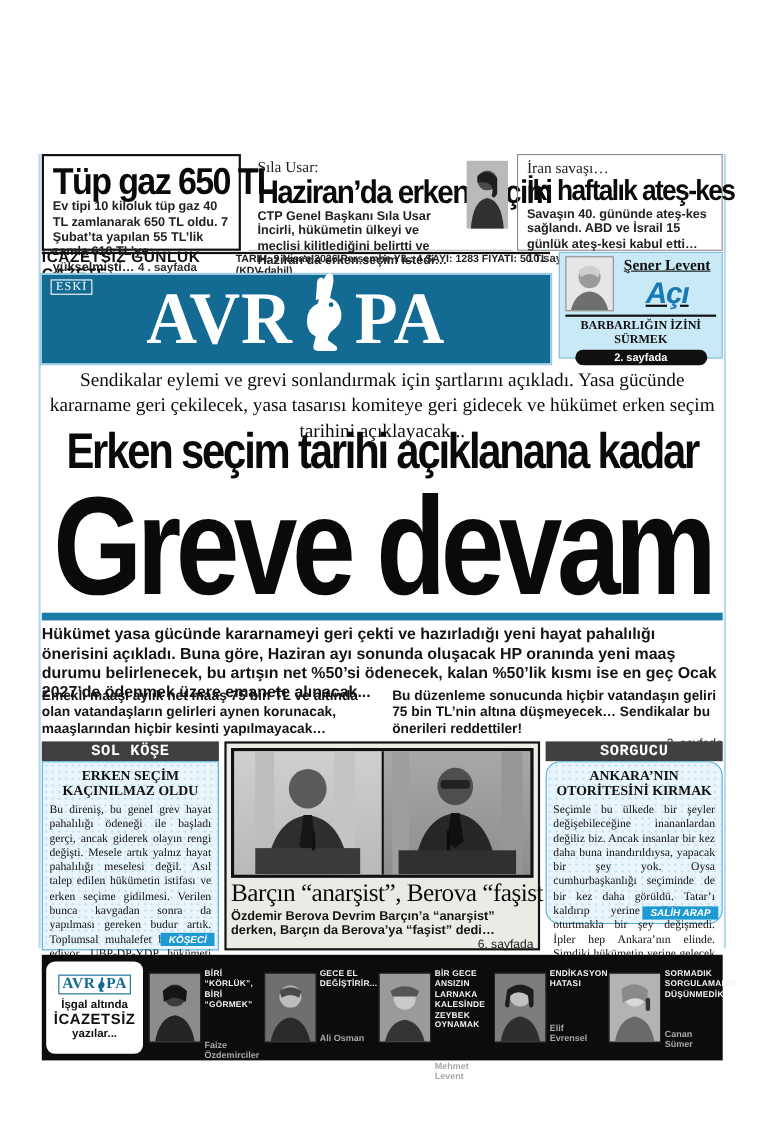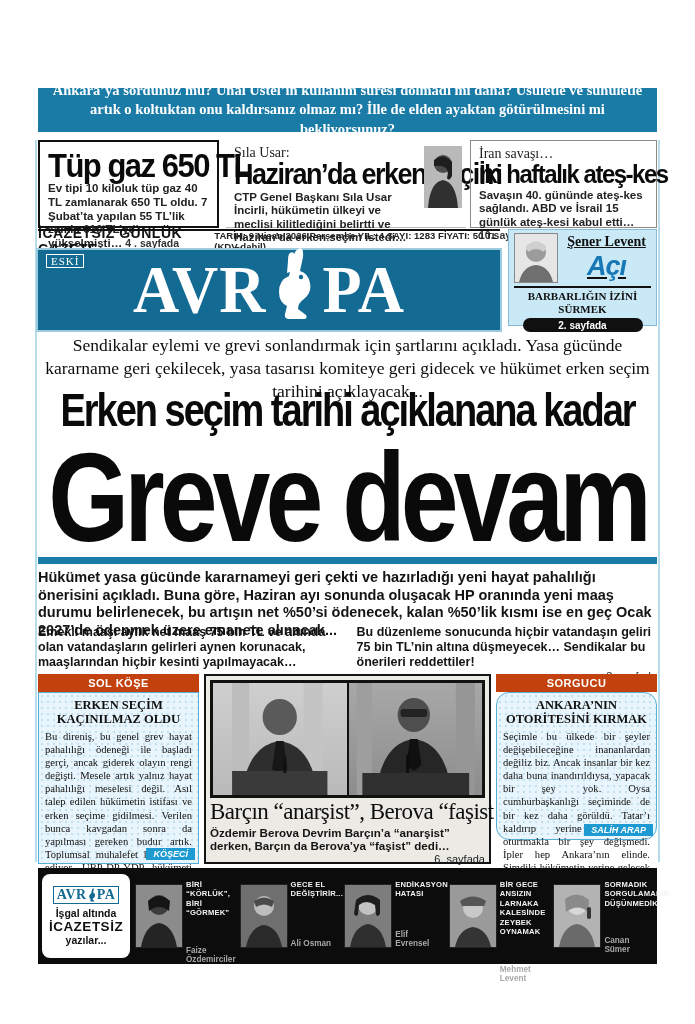--- a/index.html
+++ b/index.html
@@ -71,22 +71,22 @@
     white-space:nowrap;color:#0a0a0a;}
   .blue-bar{left:38px;top:557px;width:619px;height:7px;background:#1b7ba7;}
 
   
   .summary{left:38px;top:569px;width:619px;font-weight:bold;font-size:14.5px;line-height:1.22;color:#141414;}
   .subcols{left:38px;top:625px;width:619px;display:flex;gap:18px;}
   .subcol{flex:1;font-weight:bold;font-size:12.5px;line-height:1.2;color:#141414;}
   .pageref-right{float:right;font-weight:normal;font-size:11px;color:#222;}
 
   
-  .colhead{height:18px;background:#c2410c;color:#fff;font-weight:800;font-size:11px;
-    display:flex;align-items:center;justify-content:center;letter-spacing:.5px;}
+  .colhead{height:18px;background:#404040;color:#fff;font-weight:800;font-size:14px;
+    display:flex;align-items:center;justify-content:center;letter-spacing:.5px;font-family:Liberation Mono, monospace;}
   .colbox{box-sizing:border-box;border:1px solid #55aed8;background:#e9f5fc;
     background-image:radial-gradient(#c3e0ef 1px,transparent 1px);background-size:6px 6px;
     padding:5px 6px 14px 6px;position:relative;}
   .coltitle{font-family:"Liberation Serif",serif;font-weight:bold;font-size:12.5px;
     text-align:center;line-height:1.15;margin-bottom:3px;}
   .colbody{font-family:"Liberation Serif",serif;font-size:10.6px;line-height:1.24;
     text-align:justify;color:#101010;}
   .colbadge{position:absolute;right:3px;bottom:3px;background:#1e9ad2;color:#fff;
     font-weight:bold;font-style:italic;font-size:9px;padding:1px 7px;}
   .leftcol{left:38px;top:674px;width:161px;}
@@ -124,23 +124,20 @@
   .colmn .name{color:#a8a8a8;font-weight:bold;font-size:8.2px;}
 </style>
 </head>
 <body>
 
 <div class="page">
 
   <div class="edge-rule" style="left:35px"></div>
   <div class="edge-rule" style="left:658px"></div>
 
-  <div class="abs top-banner">
-    <span>Ankara’ya sordunuz mu? Ünal Üstel’in kullanım süresi dolmadı mı daha? Usuletle ve suhuletle artık o koltuktan onu kaldırsanız olmaz mı? İlle de elden ayaktan götürülmesini mi bekliyorsunuz?</span>
-  </div>
 
   <div class="abs teaser t1">
     <div class="head">Tüp gaz 650 TL</div>
     <div class="body"><span>Ev tipi 10 kiloluk tüp gaz 40 TL zamlanarak 650 TL oldu. 7 Şubat’ta yapılan 55 TL’lik zamla 610 TL’ye yükselmişti…</span>
       <span class="pref">4 . sayfada</span></div>
   </div>
 
   <div class="abs teaser t2" style="padding-right:46px;">
     <div class="kicker">Sıla Usar:</div>
     <div class="head">Haziran’da erken seçim</div>
@@ -293,41 +290,41 @@
           <path d="M13 16 q10 -7 20 0 l-2 6 q-8 -5 -16 0 Z" fill="#4a4a4a"></path>
       </svg>
       <div class="txt">
         <div class="title">GECE EL DEĞİŞTİRİR...</div>
         <div class="name">Ali Osman</div>
       </div>
     </div>
 
     <div class="colmn">
       <svg class="photo" viewBox="0 0 46 62">
+        <rect width="46" height="62" fill="#9a9a9a"></rect>
+          <circle cx="23" cy="23" r="10" fill="#c9c9c9"></circle>
+        <path d="M10 16 q13 -9 26 0 l-2 5 -22 0 Z" fill="#555"></path>
+        <path d="M5 62 Q9 44 23 42 Q37 44 41 62 Z" fill="#343434"></path>
+      </svg>
+      <div class="txt">
+        <div class="title">BİR GECE ANSIZIN LARNAKA KALESİNDE ZEYBEK OYNAMAK</div>
+        <div class="name">Mehmet Levent</div>
+      </div>
+    </div>
+
+    <div class="colmn">
+      <svg class="photo" viewBox="0 0 46 62">
         <rect width="46" height="62" fill="#7d7d7d"></rect>
           <circle cx="23" cy="20" r="10" fill="#c2c2c2"></circle>
         <path d="M11 15 q12 -10 24 0 l0 14 q-3 4 -4 0 l-1 -9 q-9 -6 -16 0 l-1 9 q-1 4 -4 0 Z" fill="#1d1d1d"></path>
         <path d="M5 62 Q9 41 23 39 Q37 41 41 62 Z" fill="#2f2f2f"></path>
       </svg>
       <div class="txt">
         <div class="title">ENDİKASYON HATASI</div>
         <div class="name">Elif Evrensel</div>
-      </div>
-    </div>
-
-    <div class="colmn">
-      <svg class="photo" viewBox="0 0 46 62">
-        <rect width="46" height="62" fill="#9a9a9a"></rect>
-          <circle cx="23" cy="23" r="10" fill="#c9c9c9"></circle>
-        <path d="M10 16 q13 -9 26 0 l-2 5 -22 0 Z" fill="#555"></path>
-        <path d="M5 62 Q9 44 23 42 Q37 44 41 62 Z" fill="#343434"></path>
-      </svg>
-      <div class="txt">
-        <div class="title">BİR GECE ANSIZIN LARNAKA KALESİNDE ZEYBEK OYNAMAK</div>
-        <div class="name">Mehmet Levent</div>
       </div>
     </div>
 
     <div class="colmn">
       <svg class="photo" viewBox="0 0 46 62">
         <rect width="46" height="62" fill="#b3b3b3"></rect>
           <circle cx="23" cy="20" r="10" fill="#d8d8d8"></circle>
         <path d="M11 14 q12 -9 24 1 l-1 12 q-10 -9 -22 0 Z" fill="#8a8a8a"></path>
         <path d="M5 62 Q9 41 23 39 Q37 41 41 62 Z" fill="#6a6a6a"></path>
         <rect x="33" y="22" width="4" height="12" rx="2" fill="#333"></rect>

